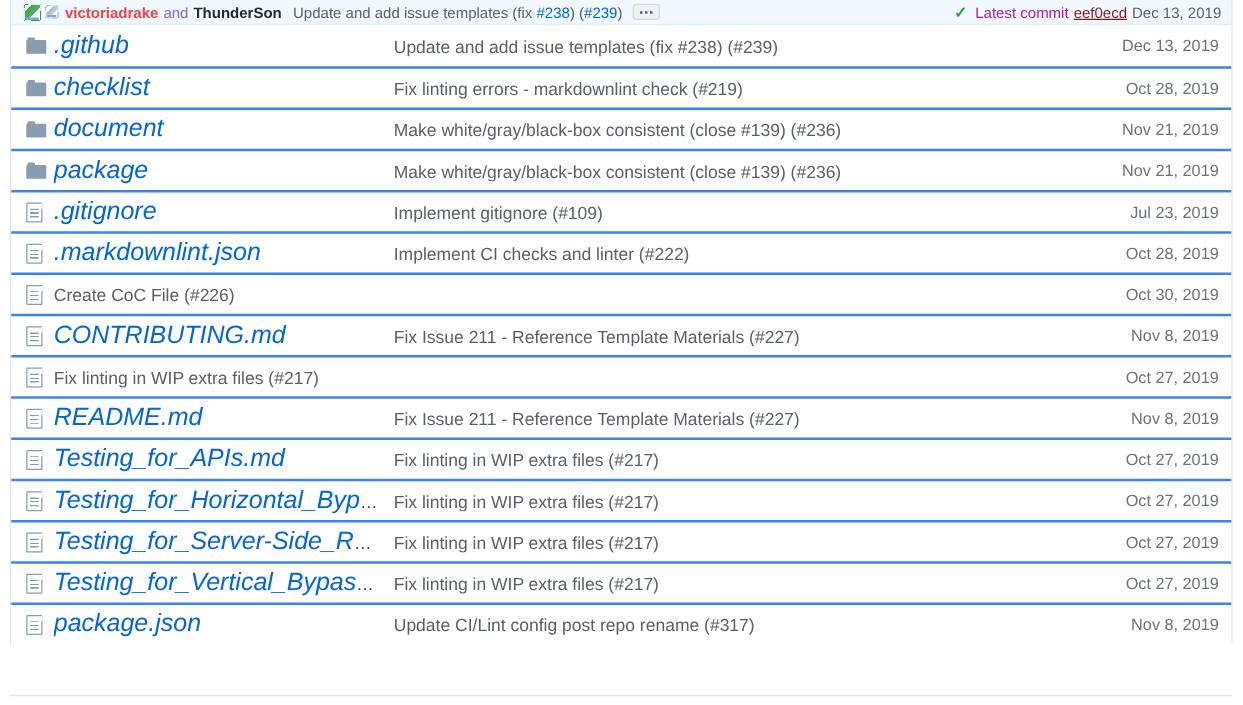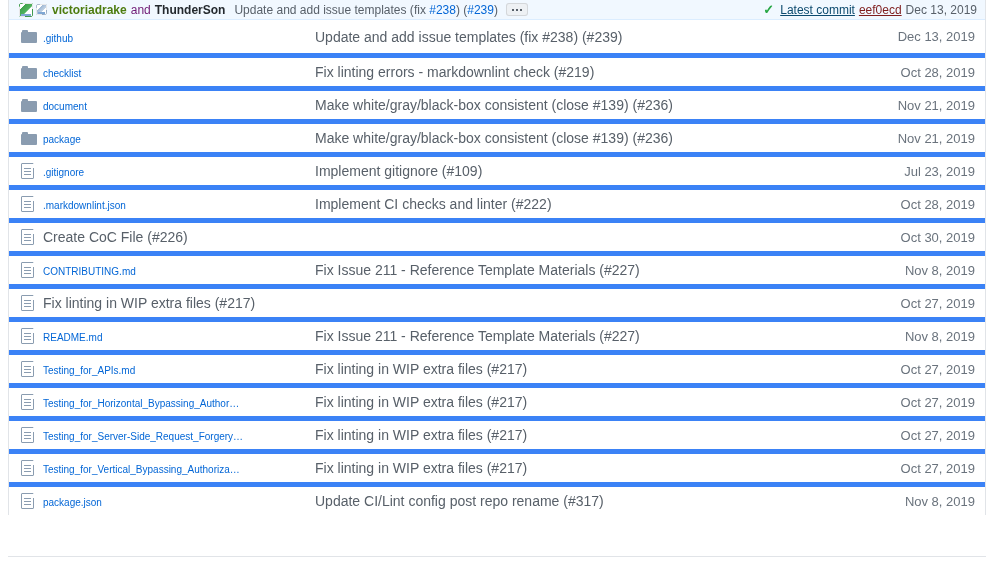--- a/index.html
+++ b/index.html
@@ -71,25 +71,25 @@
   }
   .avatar.small {
     width: 11px;
     height: 11px;
     margin-left: 3px;
     background:
        linear-gradient(135deg, #ffffff 0%, #ffffff 30%, #9fb8d4 31%, #c5d5e6 65%, #ffffff 66%, #ffffff 100%);
   }
   .commit-author {
     font-weight: bold;
-    color: #4d7c0f;
+    color: #ef4444;
     margin-right: 4px;
   }
   .commit-and {
-    color: #701a75;
+    color: #8b5cf6;
     margin-right: 4px;
   }
   .commit-author2 {
     font-weight: bold;
     color: #24292e;
     margin-right: 9px;
   }
   .commit-msg-head {
     color: #586069;
     overflow: hidden;
@@ -135,30 +135,30 @@
     flex: 0 0 auto;
     padding-left: 10px;
   }
   .check-icon {
     color: #28a745;
     font-size: 13px;
     line-height: 1;
     margin-right: 6px;
     font-weight: bold;
   }
-  .latest-label { color: #0c4a6e; margin-right: 4px; text-decoration: underline; }
+  .latest-label { color: #a21caf; margin-right: 4px; }
   .commit-sha { color: #7f1d1d; margin-right: 4px; text-decoration: underline; }
   .commit-date-head { color: #586069; }
 
   
   .file-row {
     display: flex;
     align-items: center;
     height: 33px;
-    border-top: 5px solid #3b82f6;
+    border-top: 2px solid #3b82f6;
     padding: 0 10px 0 12px;
     box-sizing: border-box;
     background: #ffffff;
   }
   .file-row:first-of-type { border-top: none; }
 
   .cell-icon {
     flex: 0 0 22px;
     display: flex;
     align-items: center;
@@ -167,21 +167,22 @@
     flex: 0 0 272px;
     overflow: hidden;
     white-space: nowrap;
     text-overflow: ellipsis;
     padding-right: 8px;
     box-sizing: border-box;
   }
   .cell-name a {
     color: #0366d6;
     text-decoration: none;
-    font-size: 10px;
+    font-size: 20px;
+    font-style: italic;
   }
   .cell-msg {
     flex: 1 1 auto;
     color: #586069;
     font-size: 14px;
     overflow: hidden;
     white-space: nowrap;
     text-overflow: ellipsis;
     padding-right: 12px;
   }

